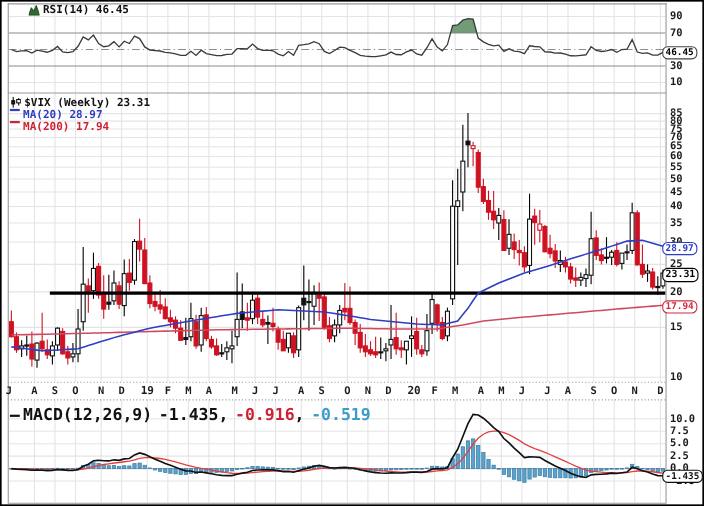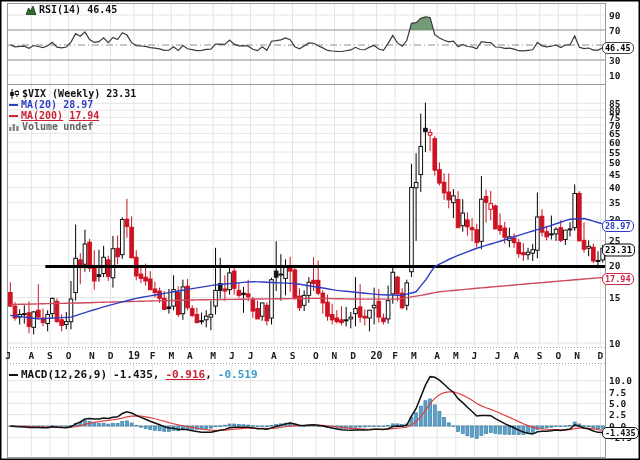--- a/index.html
+++ b/index.html
@@ -2,26 +2,26 @@
 <html><head>
 <meta charset="utf-8">
 <style>
   html,body{margin:0;padding:0;background:#fff;}
   .stage{position:relative;width:640px;height:460px;background:#fff;overflow:hidden;
          font-family:"DejaVu Sans Mono","Liberation Mono",monospace;}
   #chart-svg{position:absolute;left:0;top:0;}
   .hdr{position:absolute;white-space:nowrap;font-weight:bold;color:#111;}
   .hdr-rsi{left:9px;top:4px;font-size:10px;margin-left:17px;}
   .hdr-price{left:9px;top:88px;font-size:10px;line-height:11px;}
-  .row{height:11px;display:flex;align-items:center;}
+  .row{height:11px;display:flex;align-items:flex-start;}
   .blue{color:#2e3dc4;}
-  .red{color:#cc2233;text-decoration:underline;}
+  .red{color:#cc2233;}
   .ltblue{color:#3d9bc8;}
   .gray{color:#666;font-weight:bold;}
-  .hdr-macd{left:9px;top:368px;font-size:11px;text-align:center;}
+  .hdr-macd{left:9px;top:368px;font-size:15px;text-align:center;}
   .dash{display:inline-block;width:9px;height:2px;vertical-align:middle;margin-right:3px;}
   .dash.b{background:#2e3dc4;}
   .dash.r{background:#cc2233;}
   .dash.k{background:#111;}
   .icon{margin-right:3px;display:inline-block;vertical-align:middle;}
   .sp{margin-left:6px;}
   .bub{position:absolute;left:602px;transform:translateY(-50%);background:#fff;
        border:1px solid #444;border-radius:5px;padding:0 2px;font-size:8.5px;
        font-weight:bold;line-height:10px;color:#000;z-index:3;}
   .bub-ma50{border-color:#2e3dc4;color:#2e3dc4;}
@@ -635,29 +635,20 @@
     <div class="row blue">
       <span class="dash b"></span>
         <span>MA(20)</span>
         <span class="sp">28.97</span>
     </div>
     <div class="row red">
       <span class="dash r"></span>
         <span>MA(200)</span>
         <span class="sp">17.94</span>
     </div>
-    <div class="row gray">
-      <svg class="icon" width="10" height="9">
-        <rect x="0" y="5" width="2.4" height="4" fill="#888"></rect>
-        <rect x="3.6" y="2" width="2.4" height="7" fill="#888"></rect>
-        <rect x="7.2" y="4" width="2.4" height="5" fill="#888"></rect>
-      </svg>
-        <span>Volume</span>
-        <span style="margin-left:5px">undef</span>
-    </div>
   </div>
 
   <div class="hdr hdr-macd">
     <span class="dash k"></span><span>MACD(12,26,9)</span><span class="sp">-1.435</span><span>,</span><span class="sp red">-0.916</span><span>,</span><span class="sp ltblue">-0.519</span>
   </div>
 
   <div class="bub" style="top:48px">46.45</div>
   <div class="bub bub-ma50" style="top:226px">28.97</div>
   <div class="bub bub-last" style="top:250px">23.31</div>
   <div class="bub bub-ma200" style="top:279px">17.94</div>

